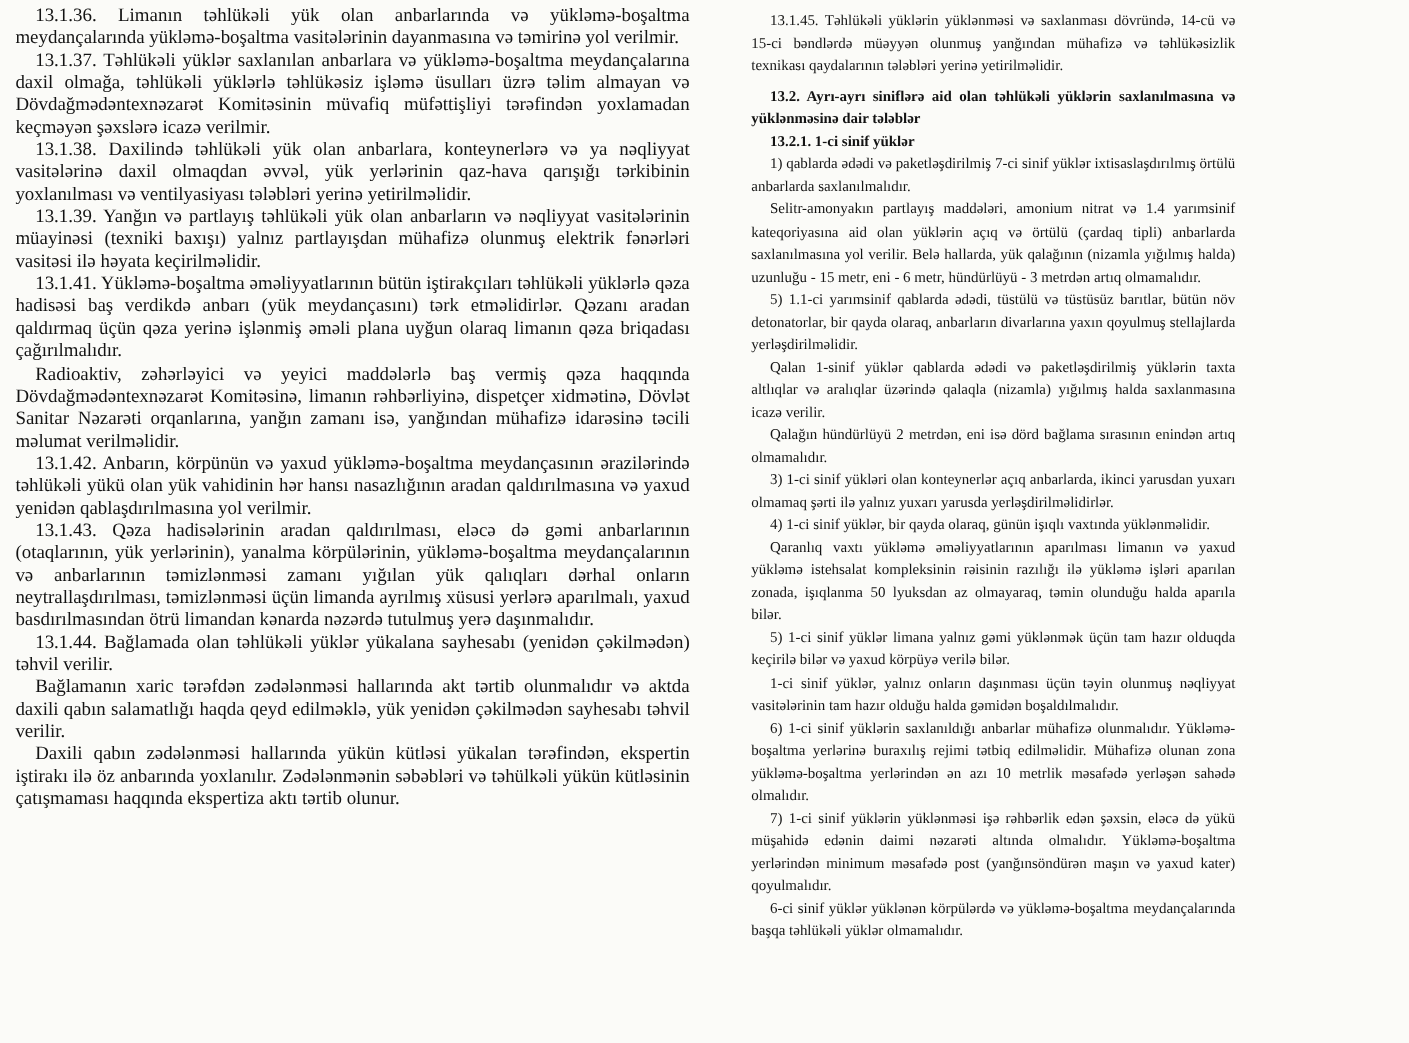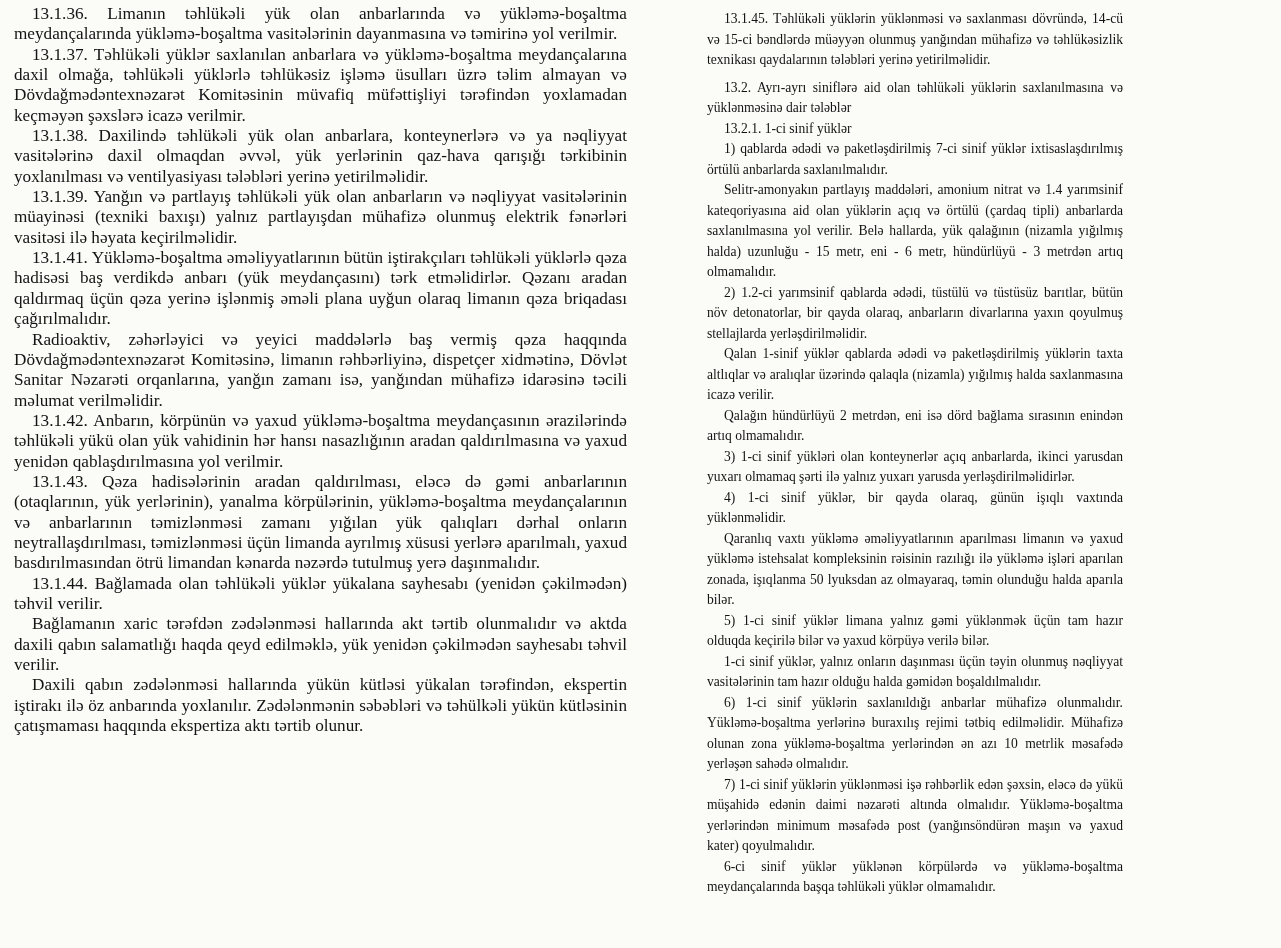--- a/index.html
+++ b/index.html
@@ -34,22 +34,22 @@
     width: 440px;
     font-size: 13.6px;
     line-height: 20.5px;
   }
   .para {
     margin: 0;
     text-align: justify;
     text-justify: inter-word;
   }
   .col-left .para { text-indent: 18px; }
-  .col-right .para { text-indent: 17px; margin-left: 24px; }
-  .para.bold { font-weight: normal; }
+  .col-right .para { text-indent: 17px; }
+  .para.bold { font-weight: bold; }
   .para.space-before { margin-top: 7px; }
 </style>
 </head>
 <body>
 
 <div class="page">
   <div class="column col-left">
       <p class="para">13.1.36. Limanın təhlükəli yük olan anbarlarında və yükləmə-boşaltma meydançalarında yükləmə-boşaltma vasitələrinin dayanmasına və təmirinə yol verilmir.</p>
       <p class="para">13.1.37. Təhlükəli yüklər saxlanılan anbarlara və yükləmə-boşaltma meydançalarına daxil olmağa, təhlükəli yüklərlə təhlükəsiz işləmə üsulları üzrə təlim almayan və Dövdağmədəntexnəzarət Komitəsinin müvafiq müfəttişliyi tərəfindən yoxlamadan keçməyən şəxslərə icazə verilmir.</p>
       <p class="para">13.1.38. Daxilində təhlükəli yük olan anbarlara, konteynerlərə və ya nəqliyyat vasitələrinə daxil olmaqdan əvvəl, yük yerlərinin qaz-hava qarışığı tərkibinin yoxlanılması və ventilyasiyası tələbləri yerinə yetirilməlidir.</p>
@@ -61,21 +61,21 @@
       <p class="para">13.1.44. Bağlamada olan təhlükəli yüklər yükalana sayhesabı (yenidən çəkilmədən) təhvil verilir.</p>
       <p class="para">Bağlamanın xaric tərəfdən zədələnməsi hallarında akt tərtib olunmalıdır və aktda daxili qabın salamatlığı haqda qeyd edilməklə, yük yenidən çəkilmədən sayhesabı təhvil verilir.</p>
       <p class="para">Daxili qabın zədələnməsi hallarında yükün kütləsi yükalan tərəfindən, ekspertin iştirakı ilə öz anbarında yoxlanılır. Zədələnmənin səbəbləri və təhülkəli yükün kütləsinin çatışmaması haqqında ekspertiza aktı tərtib olunur.</p>
     </div>
   <div class="column col-right">
       <p class="para">13.1.45. Təhlükəli yüklərin yüklənməsi və saxlanması dövründə, 14-cü və 15-ci bəndlərdə müəyyən olunmuş yanğından mühafizə və təhlükəsizlik texnikası qaydalarının tələbləri yerinə yetirilməlidir.</p>
       <p class="para bold space-before">13.2. Ayrı-ayrı siniflərə aid olan təhlükəli yüklərin saxlanılmasına və yüklənməsinə dair tələblər</p>
       <p class="para bold">13.2.1. 1-ci sinif yüklər</p>
       <p class="para">1) qablarda ədədi və paketləşdirilmiş 7-ci sinif yüklər ixtisaslaşdırılmış örtülü anbarlarda saxlanılmalıdır.</p>
       <p class="para">Selitr-amonyakın partlayış maddələri, amonium nitrat və 1.4 yarımsinif kateqoriyasına aid olan yüklərin açıq və örtülü (çardaq tipli) anbarlarda saxlanılmasına yol verilir. Belə hallarda, yük qalağının (nizamla yığılmış halda) uzunluğu - 15 metr, eni - 6 metr, hündürlüyü - 3 metrdən artıq olmamalıdır.</p>
-      <p class="para">2) 1.2-ci yarımsinif qablarda ədədi, tüstülü və tüstüsüz barıtlar, bütün növ detonatorlar, bir qayda olaraq, anbarların divarlarına yaxın qoyulmuş stellajlarda yerləşdirilməlidir.</p>
+      <p class="para">5) 1.1-ci yarımsinif qablarda ədədi, tüstülü və tüstüsüz barıtlar, bütün növ detonatorlar, bir qayda olaraq, anbarların divarlarına yaxın qoyulmuş stellajlarda yerləşdirilməlidir.</p>
       <p class="para">Qalan 1-sinif yüklər qablarda ədədi və paketləşdirilmiş yüklərin taxta altlıqlar və aralıqlar üzərində qalaqla (nizamla) yığılmış halda saxlanmasına icazə verilir.</p>
       <p class="para">Qalağın hündürlüyü 2 metrdən, eni isə dörd bağlama sırasının enindən artıq olmamalıdır.</p>
       <p class="para">3) 1-ci sinif yükləri olan konteynerlər açıq anbarlarda, ikinci yarusdan yuxarı olmamaq şərti ilə yalnız yuxarı yarusda yerləşdirilməlidirlər.</p>
       <p class="para">4) 1-ci sinif yüklər, bir qayda olaraq, günün işıqlı vaxtında yüklənməlidir.</p>
       <p class="para">Qaranlıq vaxtı yükləmə əməliyyatlarının aparılması limanın və yaxud yükləmə istehsalat kompleksinin rəisinin razılığı ilə yükləmə işləri aparılan zonada, işıqlanma 50 lyuksdan az olmayaraq, təmin olunduğu halda aparıla bilər.</p>
       <p class="para">5) 1-ci sinif yüklər limana yalnız gəmi yüklənmək üçün tam hazır olduqda keçirilə bilər və yaxud körpüyə verilə bilər.</p>
       <p class="para">1-ci sinif yüklər, yalnız onların daşınması üçün təyin olunmuş nəqliyyat vasitələrinin tam hazır olduğu halda gəmidən boşaldılmalıdır.</p>
       <p class="para">6) 1-ci sinif yüklərin saxlanıldığı anbarlar mühafizə olunmalıdır. Yükləmə-boşaltma yerlərinə buraxılış rejimi tətbiq edilməlidir. Mühafizə olunan zona yükləmə-boşaltma yerlərindən ən azı 10 metrlik məsafədə yerləşən sahədə olmalıdır.</p>
       <p class="para">7) 1-ci sinif yüklərin yüklənməsi işə rəhbərlik edən şəxsin, eləcə də yükü müşahidə edənin daimi nəzarəti altında olmalıdır. Yükləmə-boşaltma yerlərindən minimum məsafədə post (yanğınsöndürən maşın və yaxud kater) qoyulmalıdır.</p>
       <p class="para">6-ci sinif yüklər yüklənən körpülərdə və yükləmə-boşaltma meydançalarında başqa təhlükəli yüklər olmamalıdır.</p>

